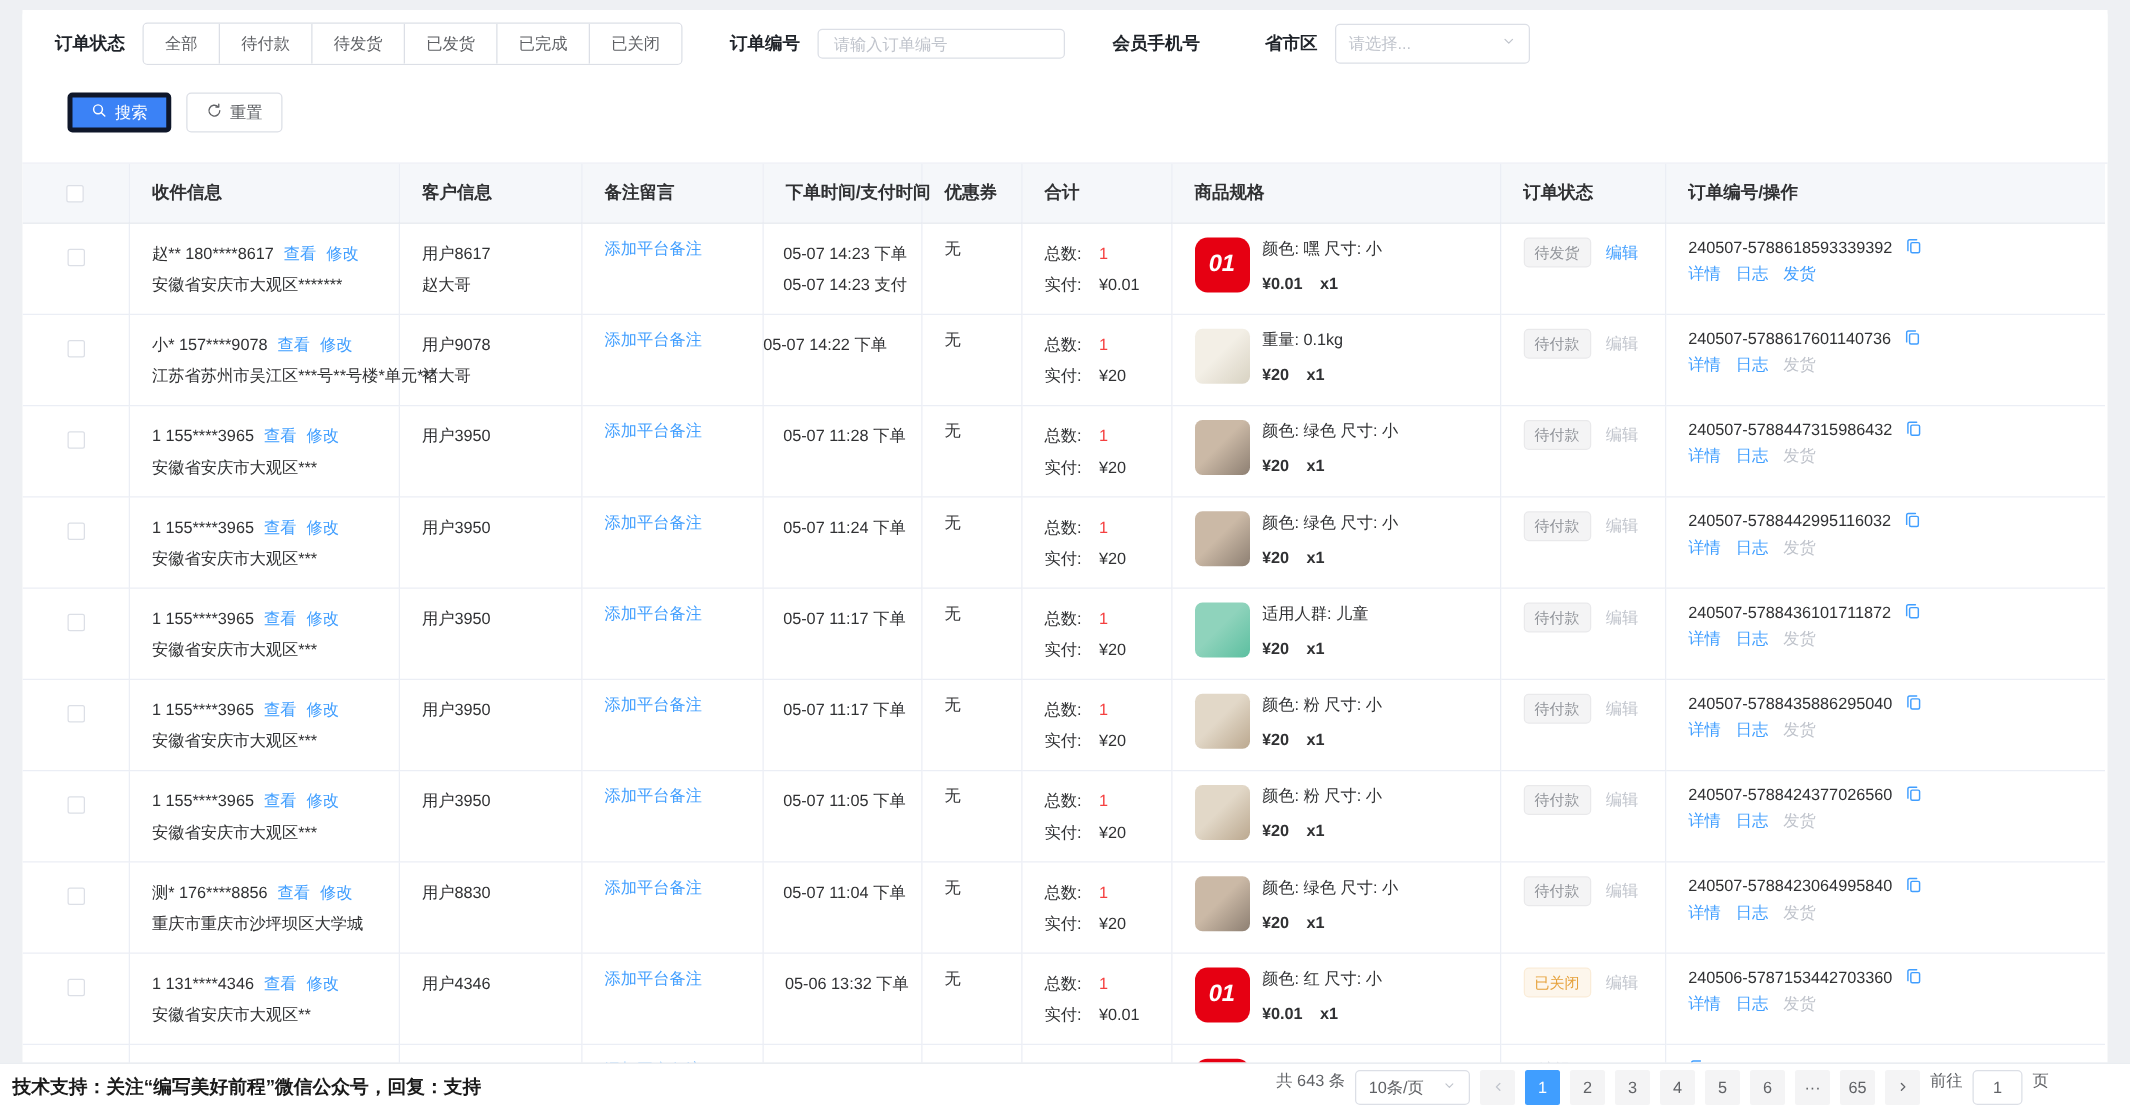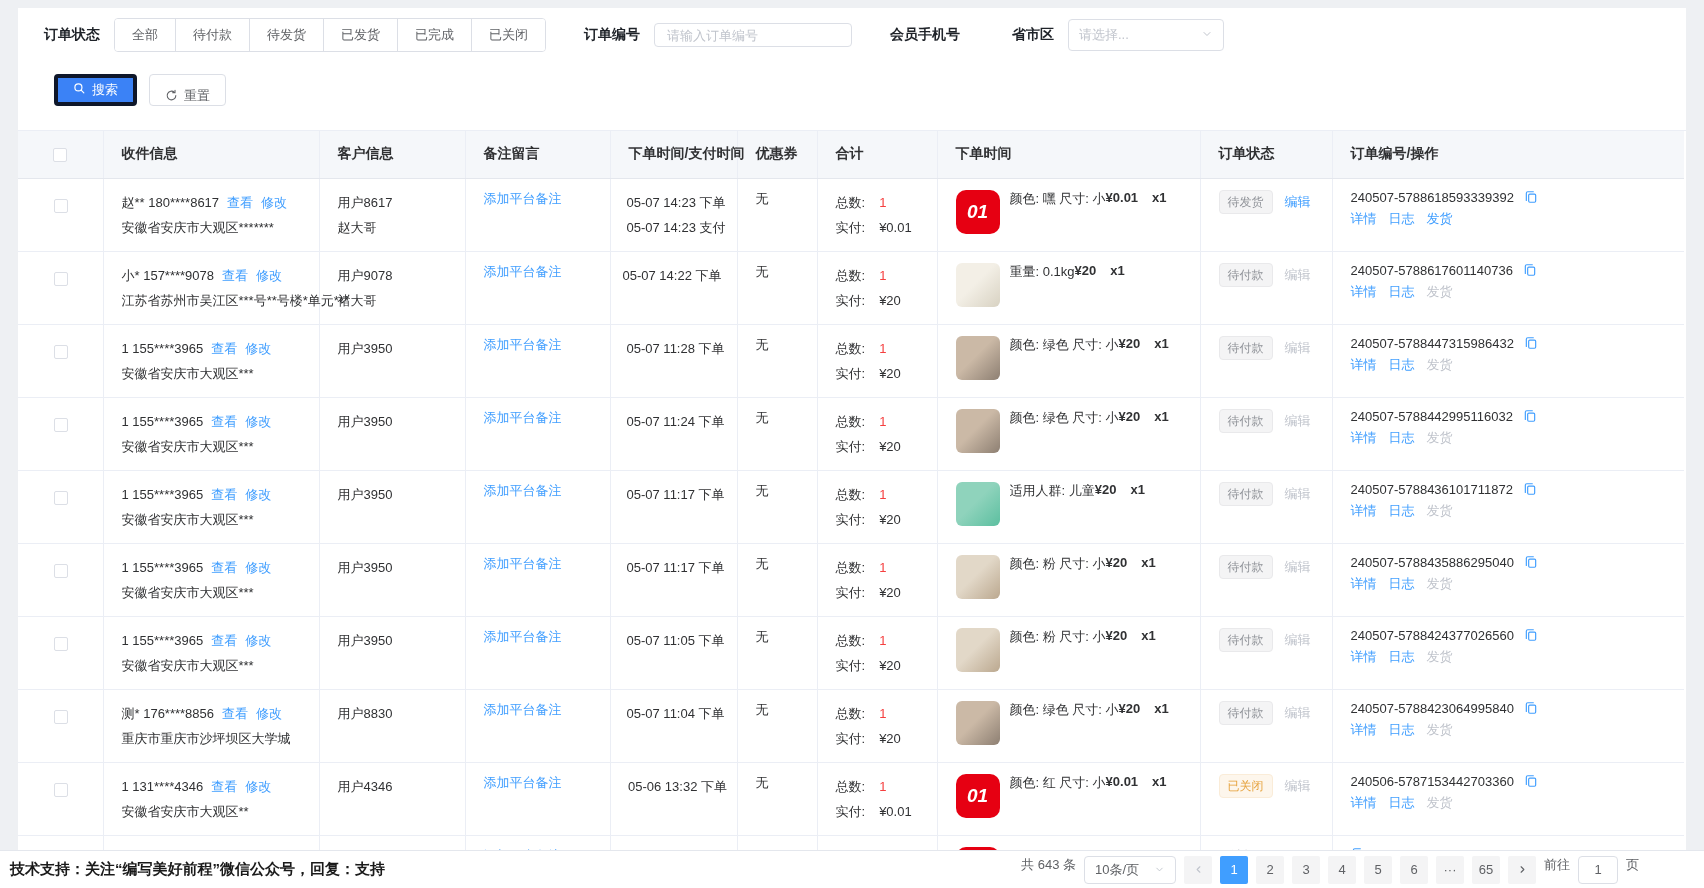--- a/index.html
+++ b/index.html
@@ -20,42 +20,42 @@
   .inp::placeholder { color:#c0c4cc; }
   .w198 { width:198px; }
   .select { height:32px; border:1px solid #dcdfe6; border-radius:4px; display:flex; align-items:center; justify-content:space-between; padding:0 10px; background:#fff; cursor:pointer; }
   .w180 { width:156px; }
   .ph { color:#c0c4cc; font-size:13px; }
   .daterange { width:362px; height:32px; border:1px solid #dcdfe6; border-radius:4px; display:flex; align-items:center; padding:0 10px; gap:4px; background:#fff; }
   .daterange .dr { flex:1; text-align:center; }
   .sep { color:#303133; font-size:13px; font-weight:700; padding:0 6px; }
   .btn { height:32px; border-radius:4px; font-size:13px; display:inline-flex; align-items:center; gap:6px; padding:0 15px; cursor:pointer; font-family:inherit; }
   .btn.primary { background:#3b82f6; border:4px solid #0f172a; color:#fff; margin-left:10px; }
-  .btn.plain { background:#fff; border:1px solid #dcdfe6; color:#606266; margin-left:12px;align-items:flex-end; }
+  .btn.plain { background:#fff; border:1px solid #dcdfe6; color:#606266; margin-left:12px; }
 
   
   .table-wrap { height:722px; overflow:hidden; border-top:1px solid #ebeef5; }
   table { table-layout:fixed; width:1666px; border-collapse:collapse; }
   th { height:47px; background:#f5f7fa; font-size:14px; font-weight:700; color:#303133; text-align:left; padding:0 10px 0 18px; border-bottom:1px solid #e4e7ed; border-right:1px solid #ebeef5; white-space:nowrap; }
   td { height:73px; vertical-align:top; padding:11px 8px 0 18px; border-bottom:1px solid #ebeef5; border-right:1px solid #ebeef5; font-size:13px; color:#303133; }
   th:last-child, td:last-child { border-right:none; }
   td:last-child { border-left:1px solid #ebeef5; }
   .ln { line-height:25px; white-space:nowrap; }
   .t { color:#303133; }
   .lnk { color:#409eff; cursor:pointer; text-decoration:none; white-space:nowrap; }
   .lnk.dis { color:#c0c4cc; cursor:default; }
   .c-recv .lnk { margin-left:8px; }
   .cbx { display:inline-block; width:14px; height:14px; border:1px solid #dcdfe6; border-radius:2px; background:#fff; margin-top:9px; cursor:pointer; }
   th .cbx { margin-top:0; vertical-align:middle; }
   .pair { display:flex; gap:14px; }
   .red { color:#f53f3f; }
   .prod { display:flex; gap:10px; align-items:center; }
   .pimg { width:44px; height:44px; border-radius:6px; flex:0 0 44px; background:#eee; }
   .pimg.badge { border-radius:10px; display:flex; align-items:center; justify-content:center; color:#fff; font-weight:700; font-style:italic; font-size:19px; }
-  .pinfo { display:flex; flex-direction:row; justify-content:space-between; height:44px; overflow:hidden; }
+  .pinfo { display:flex; flex-direction:column; justify-content:space-between; height:44px; overflow:hidden; }
   .pspec { line-height:18px; white-space:nowrap; }
   .pprice { display:flex; gap:14px; font-weight:700; color:#303133; }
   .tag { display:inline-block; height:24px; line-height:22px; padding:0 8px; font-size:12px; border-radius:4px; border:1px solid #e9e9eb; background:#f4f4f5; color:#909399; min-width:20px; }
   .tag.warning { background:#fdf6ec; border-color:#faecd8; color:#e6a23c; }
   .c-status .lnk { margin-left:12px; }
   .ono { display:flex; align-items:center; gap:10px; color:#303133; }
   .ops { margin-top:5px; display:flex; gap:12px; }
   .copy { display:inline-flex; cursor:pointer; }
 
   
@@ -139,21 +139,21 @@
       </colgroup>
       <thead>
         <tr>
           <th style="text-align:center;padding-left:10px;"><span class="cbx"></span></th>
           <th>收件信息</th>
           <th>客户信息</th>
           <th>备注留言</th>
           <th>下单时间/支付时间</th>
           <th>优惠券</th>
           <th>合计</th>
-          <th>下单时间</th>
+          <th>商品规格</th>
           <th>订单状态</th>
           <th>订单编号/操作</th>
         </tr>
       </thead>
       <tbody id="rows">
           <tr>
     <td style="text-align:center;padding-left:10px;"><span class="cbx"></span></td>
     <td class="c-recv">
       <div class="ln">
         <span class="t">赵** 180****8617</span><a class="lnk">查看</a><a class="lnk">修改</a>
@@ -218,21 +218,21 @@
       <div class="ln">
         <span class="t">小* 157****9078</span><a class="lnk">查看</a><a class="lnk">修改</a>
       </div>
       <div class="ln t">江苏省苏州市吴江区***号**号楼*单元***</div>
     </td>
     <td>
       <div class="ln t">用户9078</div>
       <div class="ln t">褚大哥</div>
     </td>
     <td><a class="lnk">添加平台备注</a></td>
-    <td style="padding-left:12px;">
+    <td style="padding-left:0;">
       <div class="ln t">05-07 14:22 下单</div>
 
     </td>
     <td><span class="t">无</span></td>
     <td>
       <div class="ln pair">
                 <span class="t">总数:</span>
                 <span class="red">1</span>
               </div>
       <div class="ln pair">

